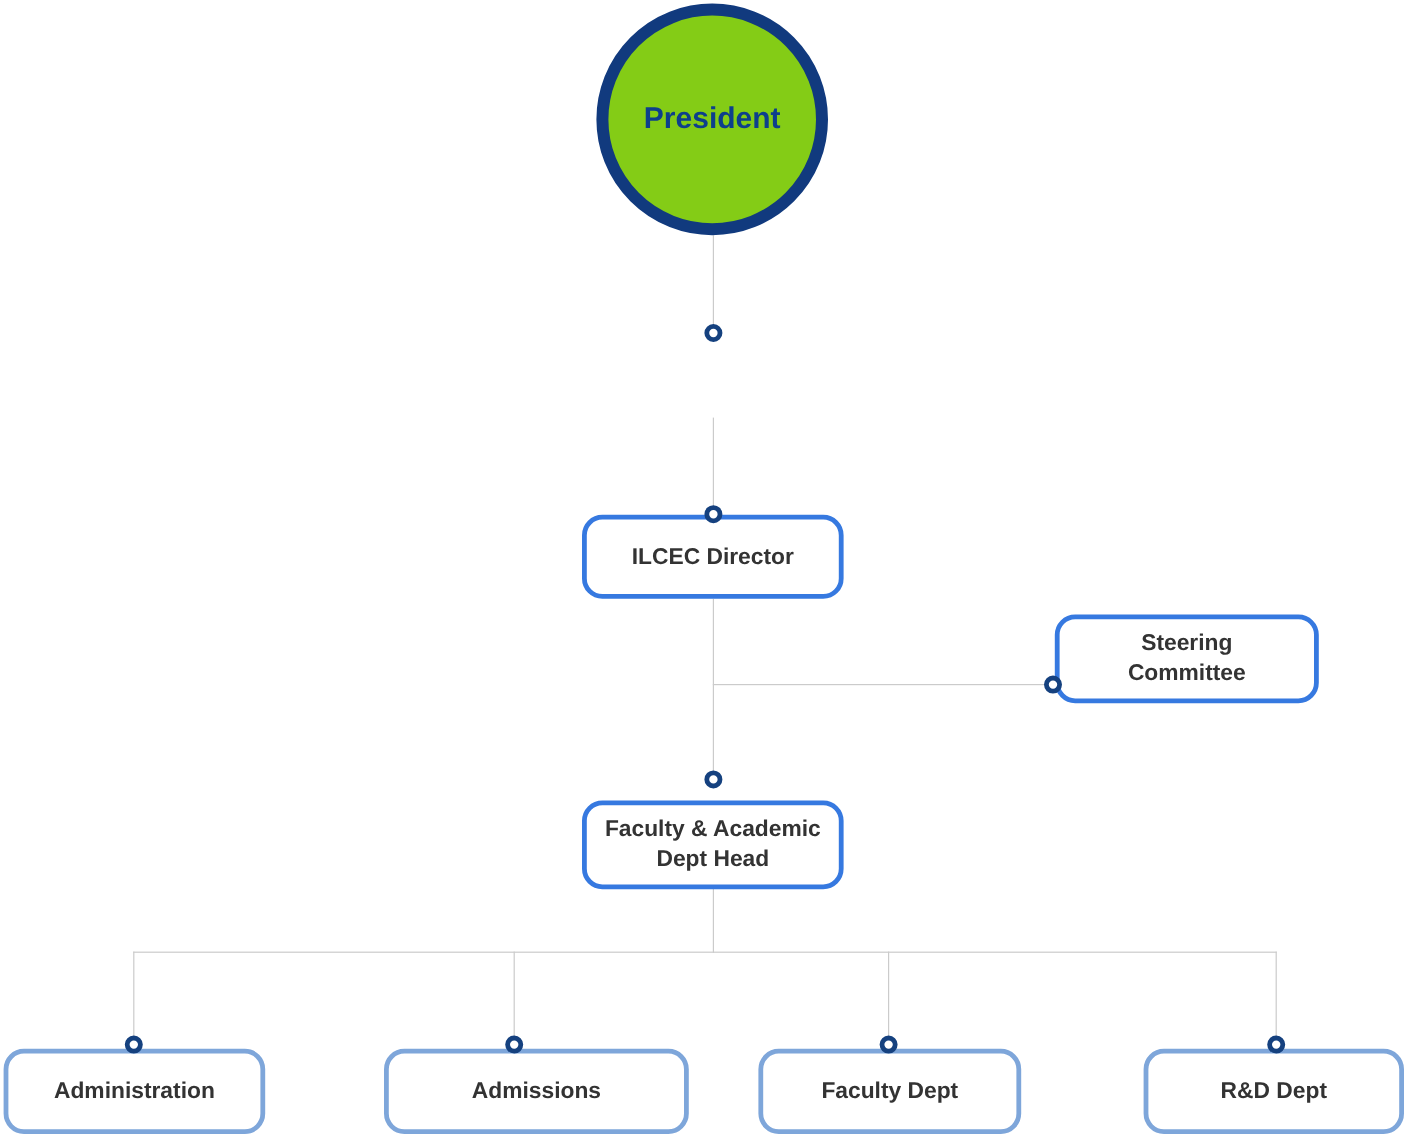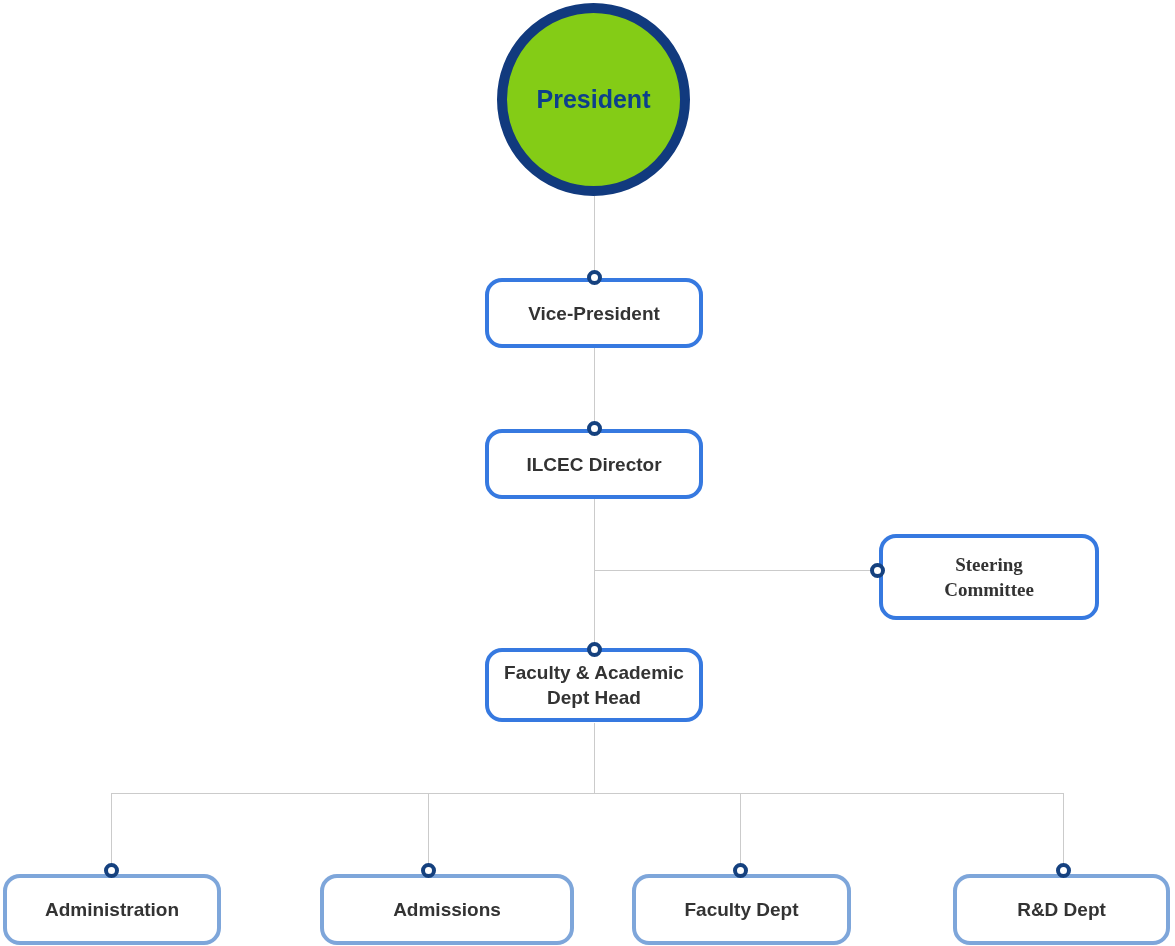--- a/index.html
+++ b/index.html
@@ -74,22 +74,22 @@
     line-height: 25px;
     font-weight: 700;
     color: var(--box-text, #333333);
     text-align: center;
     white-space: pre-line;
   }
   .box.dept { border-color: var(--dept-box-border, #7ea6da); }
 
   .box.vp        { left: 485px; top: 278px; width: 218px; height: 70px; }
   .box.ilcec     { left: 485px; top: 429px; width: 218px; height: 70px; }
-  .box.steering  { left: 879px; top: 534px; width: 220px; height: 86px; font-family: Liberation Serif, serif; }
-  .box.fa-head   { left: 485px; top: 648px; width: 218px; height: 74px; }
+  .box.steering  { left: 879px; top: 512px; width: 220px; height: 74px; }
+  .box.fa-head   { left: 485px; top: 667px; width: 218px; height: 74px; }
   .box.dept-1    { left: 3px;   top: 874px; width: 218px; height: 71px; }
   .box.dept-2    { left: 320px; top: 874px; width: 254px; height: 71px; }
   .box.dept-3    { left: 632px; top: 874px; width: 219px; height: 71px; }
   .box.dept-4    { left: 953px; top: 874px; width: 217px; height: 71px; }
 </style>
 </head>
 <body>
 
 <div class="stage">
 
@@ -101,23 +101,20 @@
   <div class="line h" style="left:111px; top:793px; width:953px;"></div>
   <div class="line v" style="left:111px; top:793px; height:80px;"></div>
   <div class="line v" style="left:428px; top:793px; height:80px;"></div>
   <div class="line v" style="left:740px; top:793px; height:80px;"></div>
   <div class="line v" style="left:1063px; top:793px; height:80px;"></div>
 
   <div class="circle">
     <span class="label">President</span>
   </div>
 
-  <div class="box vp">
-    <span class="label">Vice-President</span>
-  </div>
 
   <div class="box ilcec">
     <span class="label">ILCEC Director</span>
   </div>
 
   <div class="box steering">
     <span class="label">Steering
 Committee</span>
   </div>
 

